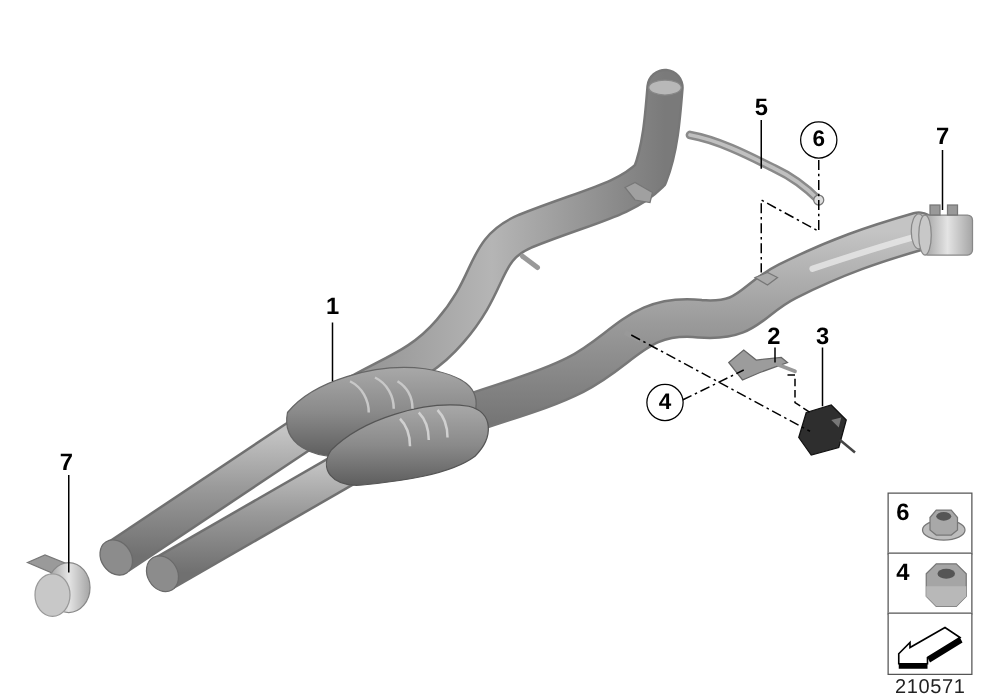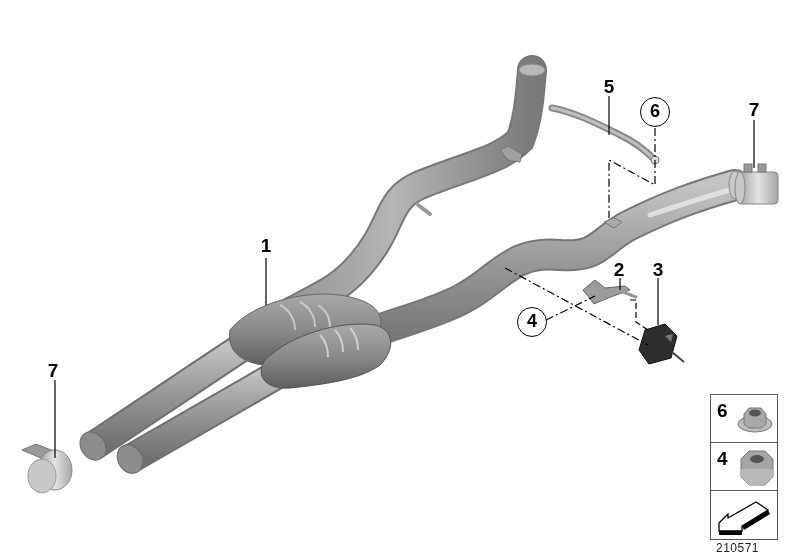--- a/index.html
+++ b/index.html
@@ -2,21 +2,21 @@
 <html><head>
 <meta charset="utf-8">
 <style>
   html,body{margin:0;padding:0;background:#ffffff;}
   body{width:800px;height:560px;position:relative;overflow:hidden;font-family:"Liberation Sans",sans-serif;}
   #diagram{position:absolute;left:0;top:0;width:800px;height:560px;}
   .callout{position:absolute;font-family:"Liberation Sans",sans-serif;font-weight:bold;font-size:19px;color:#000;line-height:1;text-align:center;width:20px;}
   .callout.circled{width:30px;height:30px;border:1.6px solid #000;border-radius:50%;box-sizing:border-box;line-height:27px;font-size:18px;background:#fff;}
   .legend{position:absolute;left:710px;width:68px;border:1.5px solid #555;box-sizing:border-box;background:#fff;}
   .legend-num{position:absolute;left:6px;top:5px;font-weight:bold;font-size:19px;color:#000;}
-  .drawing-number{position:absolute;left:716px;top:541px;font-size:12px;color:#222;letter-spacing:0.5px;}
+  .drawing-number{position:absolute;left:716px;top:541px;font-size:16px;color:#222;letter-spacing:0.5px;}
 </style>
 </head>
 <body>
 
 <svg id="diagram" width="800" height="560" viewBox="0 0 800 560" xmlns="http://www.w3.org/2000/svg">
   <defs>
     <linearGradient id="pipeG" x1="0" y1="0" x2="0" y2="1">
       <stop offset="0" stop-color="#c4c4c4"></stop>
       <stop offset="0.45" stop-color="#9a9a9a"></stop>
       <stop offset="1" stop-color="#707070"></stop>

